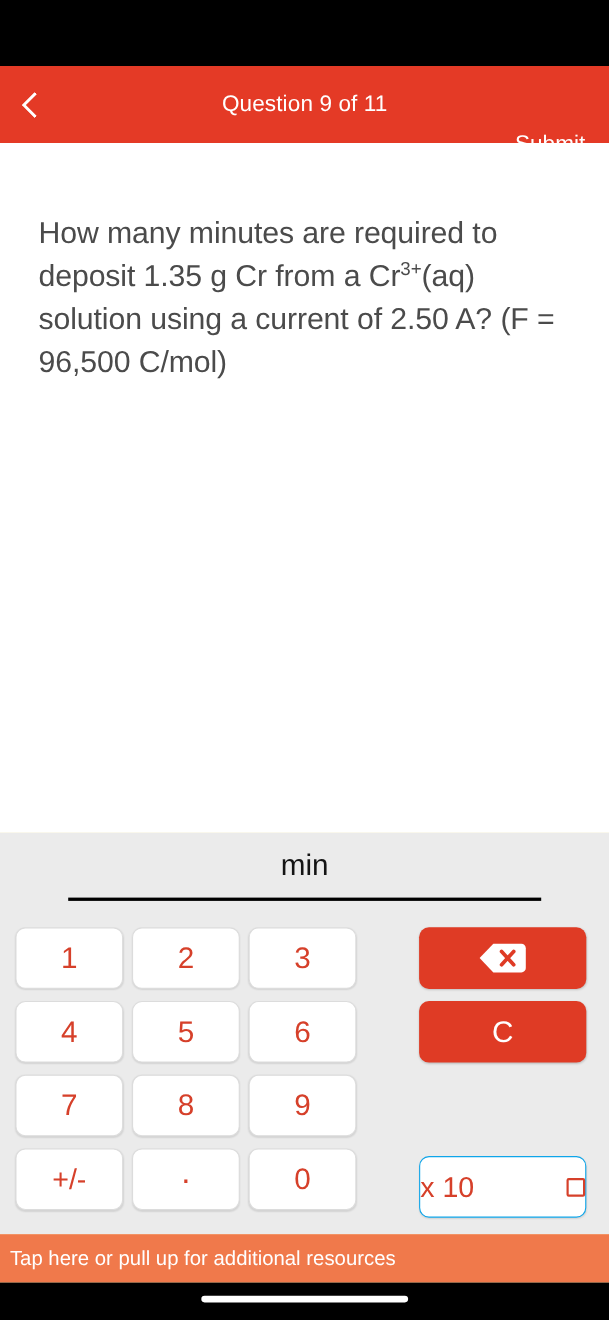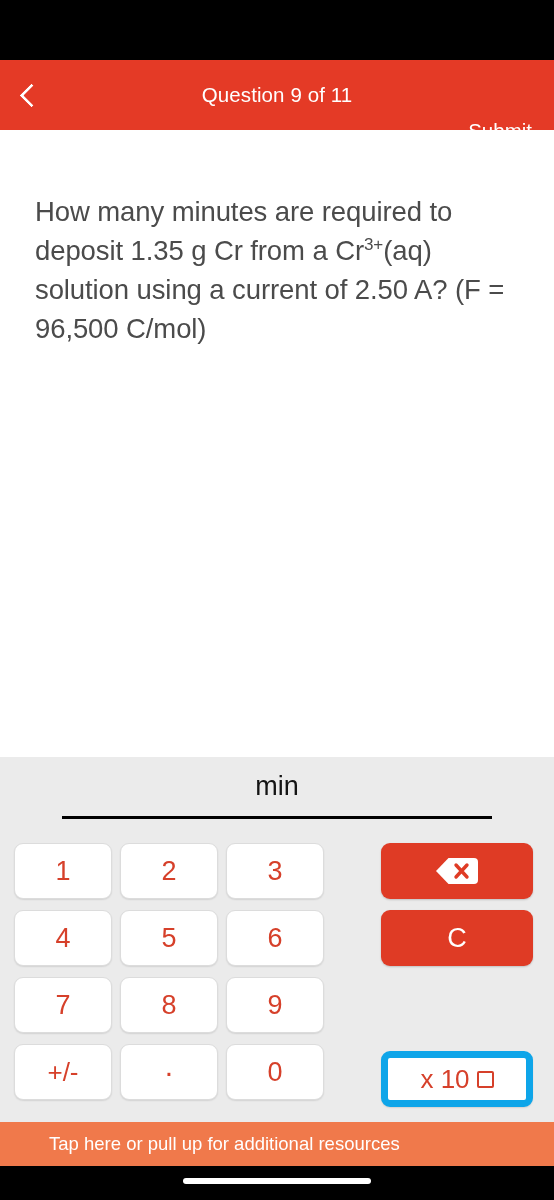--- a/index.html
+++ b/index.html
@@ -197,45 +197,45 @@
   .btn-clear {
     top: 67px;
     background: #DF3B25;
     box-shadow: 0 1px 2px rgba(0,0,0,0.18);
     color: #FFFFFF;
     font-size: 27px;
   }
   .btn-exp {
     top: 208px;
     background: #FFFFFF;
-    border: 7px solid #0ea5e9;
+    border: 1px solid #0ea5e9;
     box-shadow: 0 1px 1.5px rgba(0,0,0,0.10);
     color: #D6402A;
     font-size: 26px;
+    justify-content: space-between;
   }
   .exp-box {
     display: inline-block;
     width: 17px; height: 17px;
     border: 2px solid #D6402A;
     border-radius: 2px;
     margin-left: 7px;
     vertical-align: 4px;
   }
 
   
   .resources-bar {
     position: absolute;
     left: 0; top: 1122px;
     width: 554px;
     height: 44px;
     background: #F0794B;
     display: flex;
     align-items: center;
     cursor: pointer;
-    padding-left: 40px;
   }
   .resources-text {
     color: #FFFFFF;
     font-size: 18.5px;
     padding-left: 9px;
     font-weight: 400;
   }
 
   
   .home-area {

